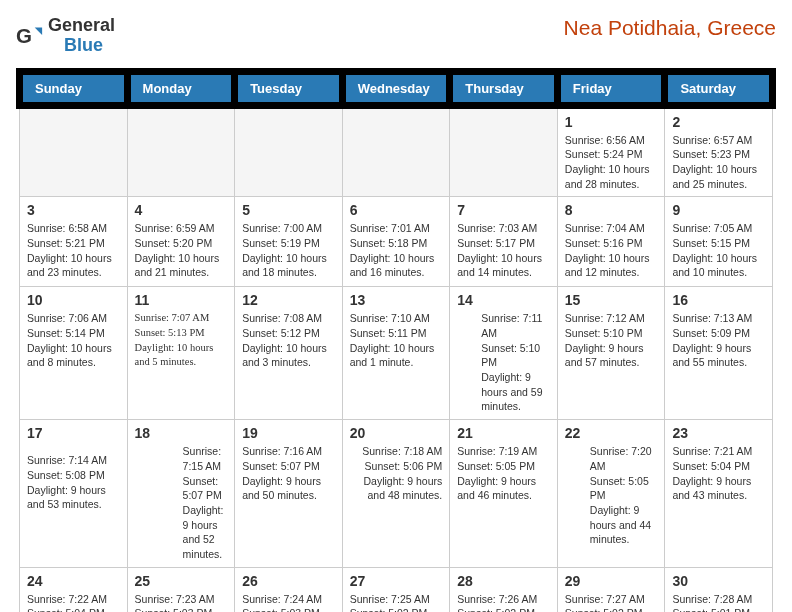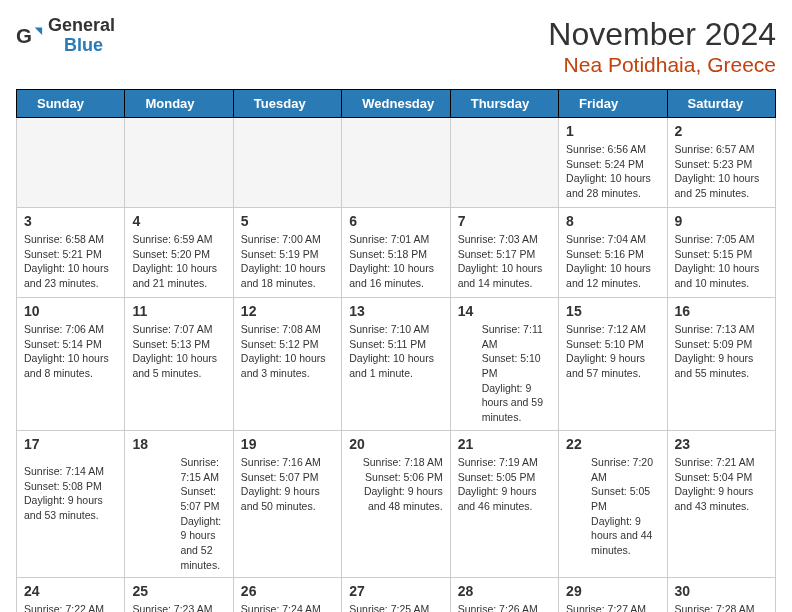--- a/index.html
+++ b/index.html
@@ -48,22 +48,22 @@
       width: 100%;
       border-collapse: collapse;
       table-layout: fixed;
     }
     .calendar th {
       background-color: #2a7ab5;
       color: #fff;
       font-size: 13px;
       font-weight: bold;
       text-align: left;
-      padding: 6px 20px;
-      border: 1px solid #000000;
+      padding: 6px 12px;
+      border: 7px solid #000000;
     }
     .calendar td {
       border: 1px solid #ccc;
       vertical-align: top;
       padding: 5px 7px;
       height: 90px;
       font-size: 11px;
       color: #333;
       background: #fff;
     }
@@ -90,21 +90,20 @@
     <svg class="logo-icon" viewBox="0 0 30 30">
       <text x="0" y="22" font-size="22" font-family="Arial" font-weight="bold" fill="#333">G</text>
       <polygon points="20,6 28,6 28,14" fill="#2a7ab5"></polygon>
     </svg>
     <div class="logo-text">
       <span class="logo-general">General</span><br>
       <span class="logo-blue">Blue</span>
     </div>
   </div>
   <div class="title-block">
-    <div class="month-title">November 2024</div>
     <div class="location">Nea Potidhaia, Greece</div>
   </div>
 </div>
 
 <table class="calendar">
   <thead>
     <tr>
     <th>Sunday</th>
         <th>Monday</th>
         <th>Tuesday</th>
@@ -180,21 +179,21 @@
       </tr>
       <tr>
         <td>
           <span class="day-number">10</span>
           <div class="day-info" style="white-space: pre-line;">Sunrise: 7:06 AM
 Sunset: 5:14 PM
 Daylight: 10 hours and 8 minutes.</div>
         </td>
         <td>
           <span class="day-number">11</span>
-          <div class="day-info" style="white-space: pre-line;">Sunrise: 7:07 AM
+          <div class="day-info" style="white-space: pre-line; font-family: Liberation Serif, serif;">Sunrise: 7:07 AM
 Sunset: 5:13 PM
 Daylight: 10 hours and 5 minutes.</div>
         </td>
         <td>
           <span class="day-number">12</span>
           <div class="day-info" style="white-space: pre-line;">Sunrise: 7:08 AM
 Sunset: 5:12 PM
 Daylight: 10 hours and 3 minutes.</div>
         </td>
         <td>

